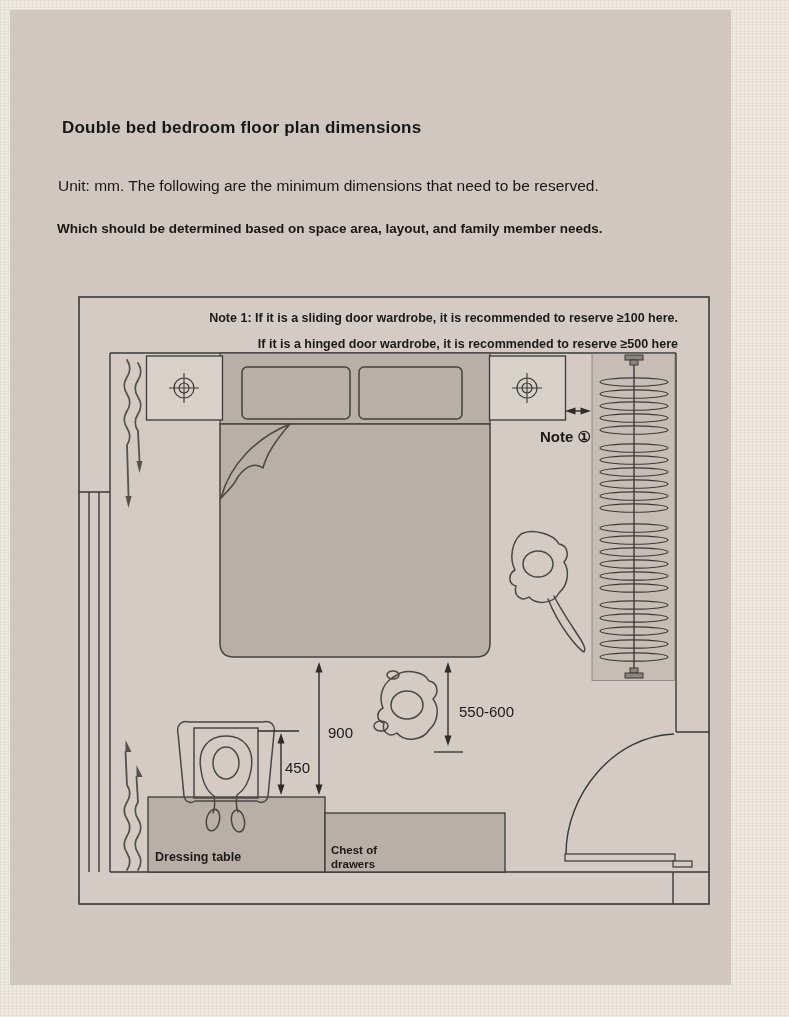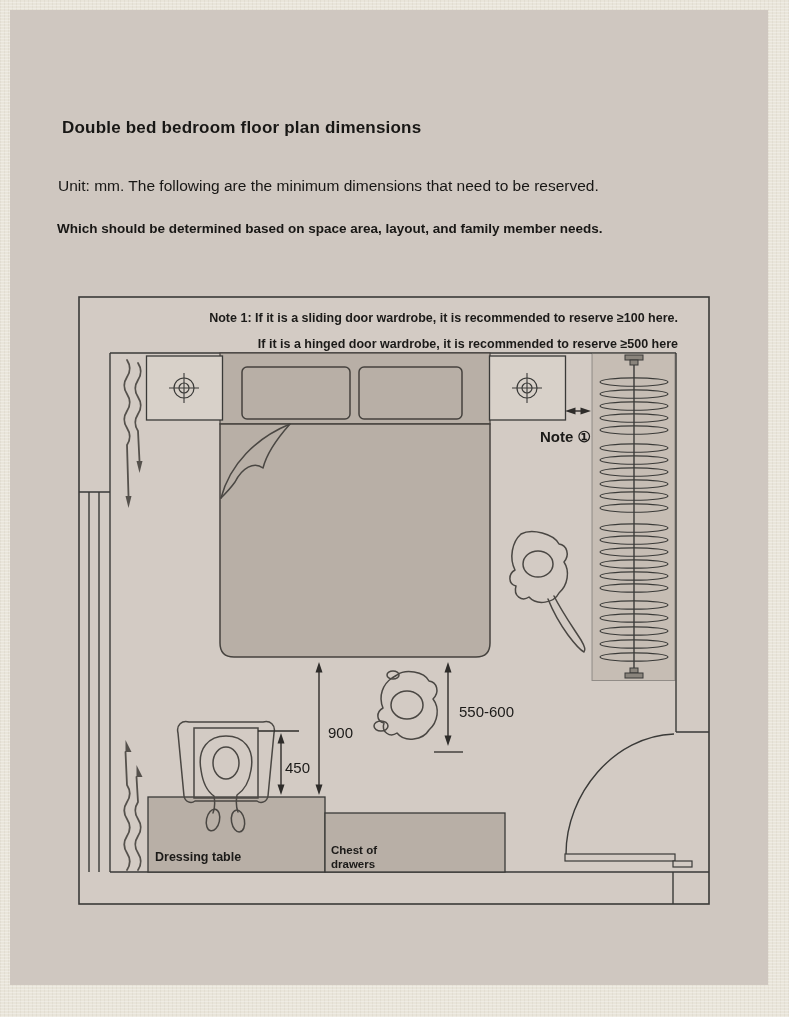--- a/index.html
+++ b/index.html
@@ -4,21 +4,21 @@
 <style>
   html,body{margin:0;padding:0;}
   body{
     width:789px;height:1017px;
     font-family:"Liberation Sans",sans-serif;
     background-color:#e9e5da;
     background-image:
       repeating-linear-gradient(0deg, rgba(255,255,255,.28) 0 1px, rgba(0,0,0,0) 1px 3px),
       repeating-linear-gradient(90deg, rgba(189,180,162,.16) 0 1px, rgba(0,0,0,0) 1px 4px);
   }
-  .stage{position:relative;width:789px;height:1017px;overflow:hidden;}
+  .stage{position:relative;width:731px;height:1017px;overflow:hidden;}
   .panel{
     position:absolute;left:10px;top:10px;width:758px;height:975px;
     background:#cfc7c0;
   }
   .hdr{position:absolute;color:#181715;white-space:nowrap;}
   .title{left:62px;top:118px;font-size:17px;font-weight:700;letter-spacing:.2px;}
   .subtitle{left:58px;top:177px;font-size:15.5px;font-weight:400;}
   .subnote{left:57px;top:221px;font-size:13.5px;font-weight:700;text-align:center;}
   svg.plan{position:absolute;left:78px;top:296px;}
   svg text{font-family:"Liberation Sans",sans-serif;fill:#1b1a18;}

